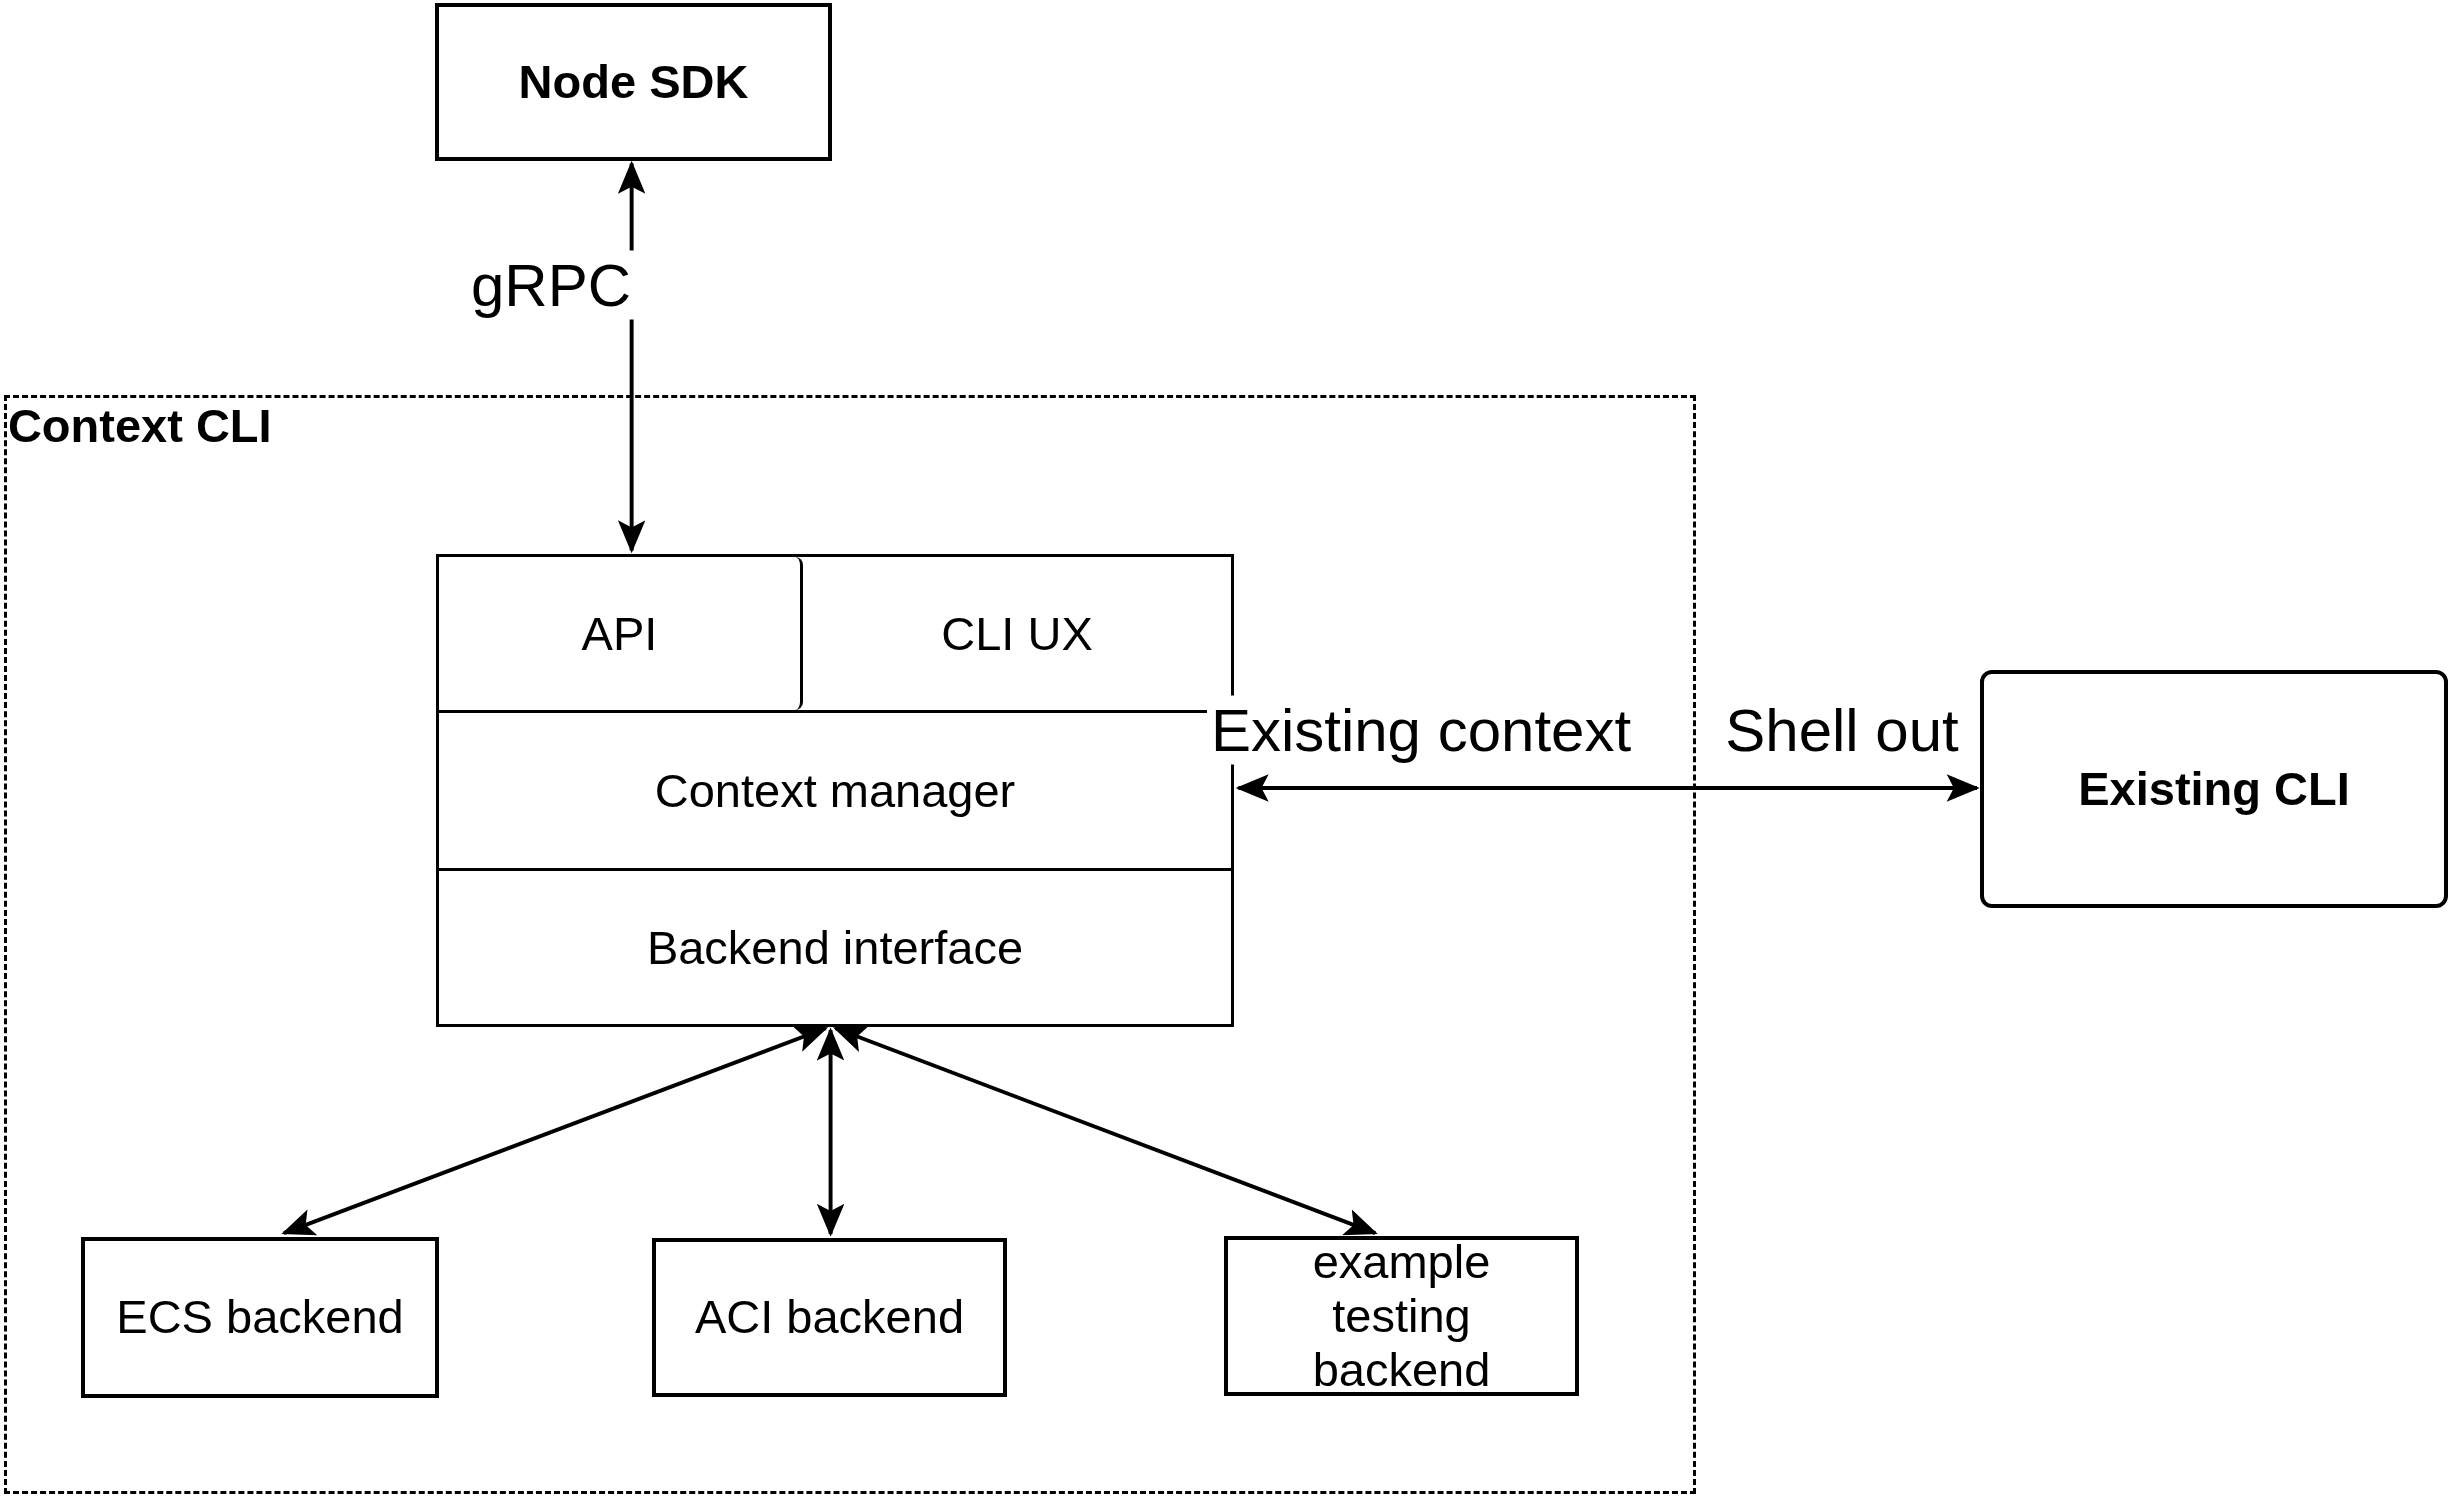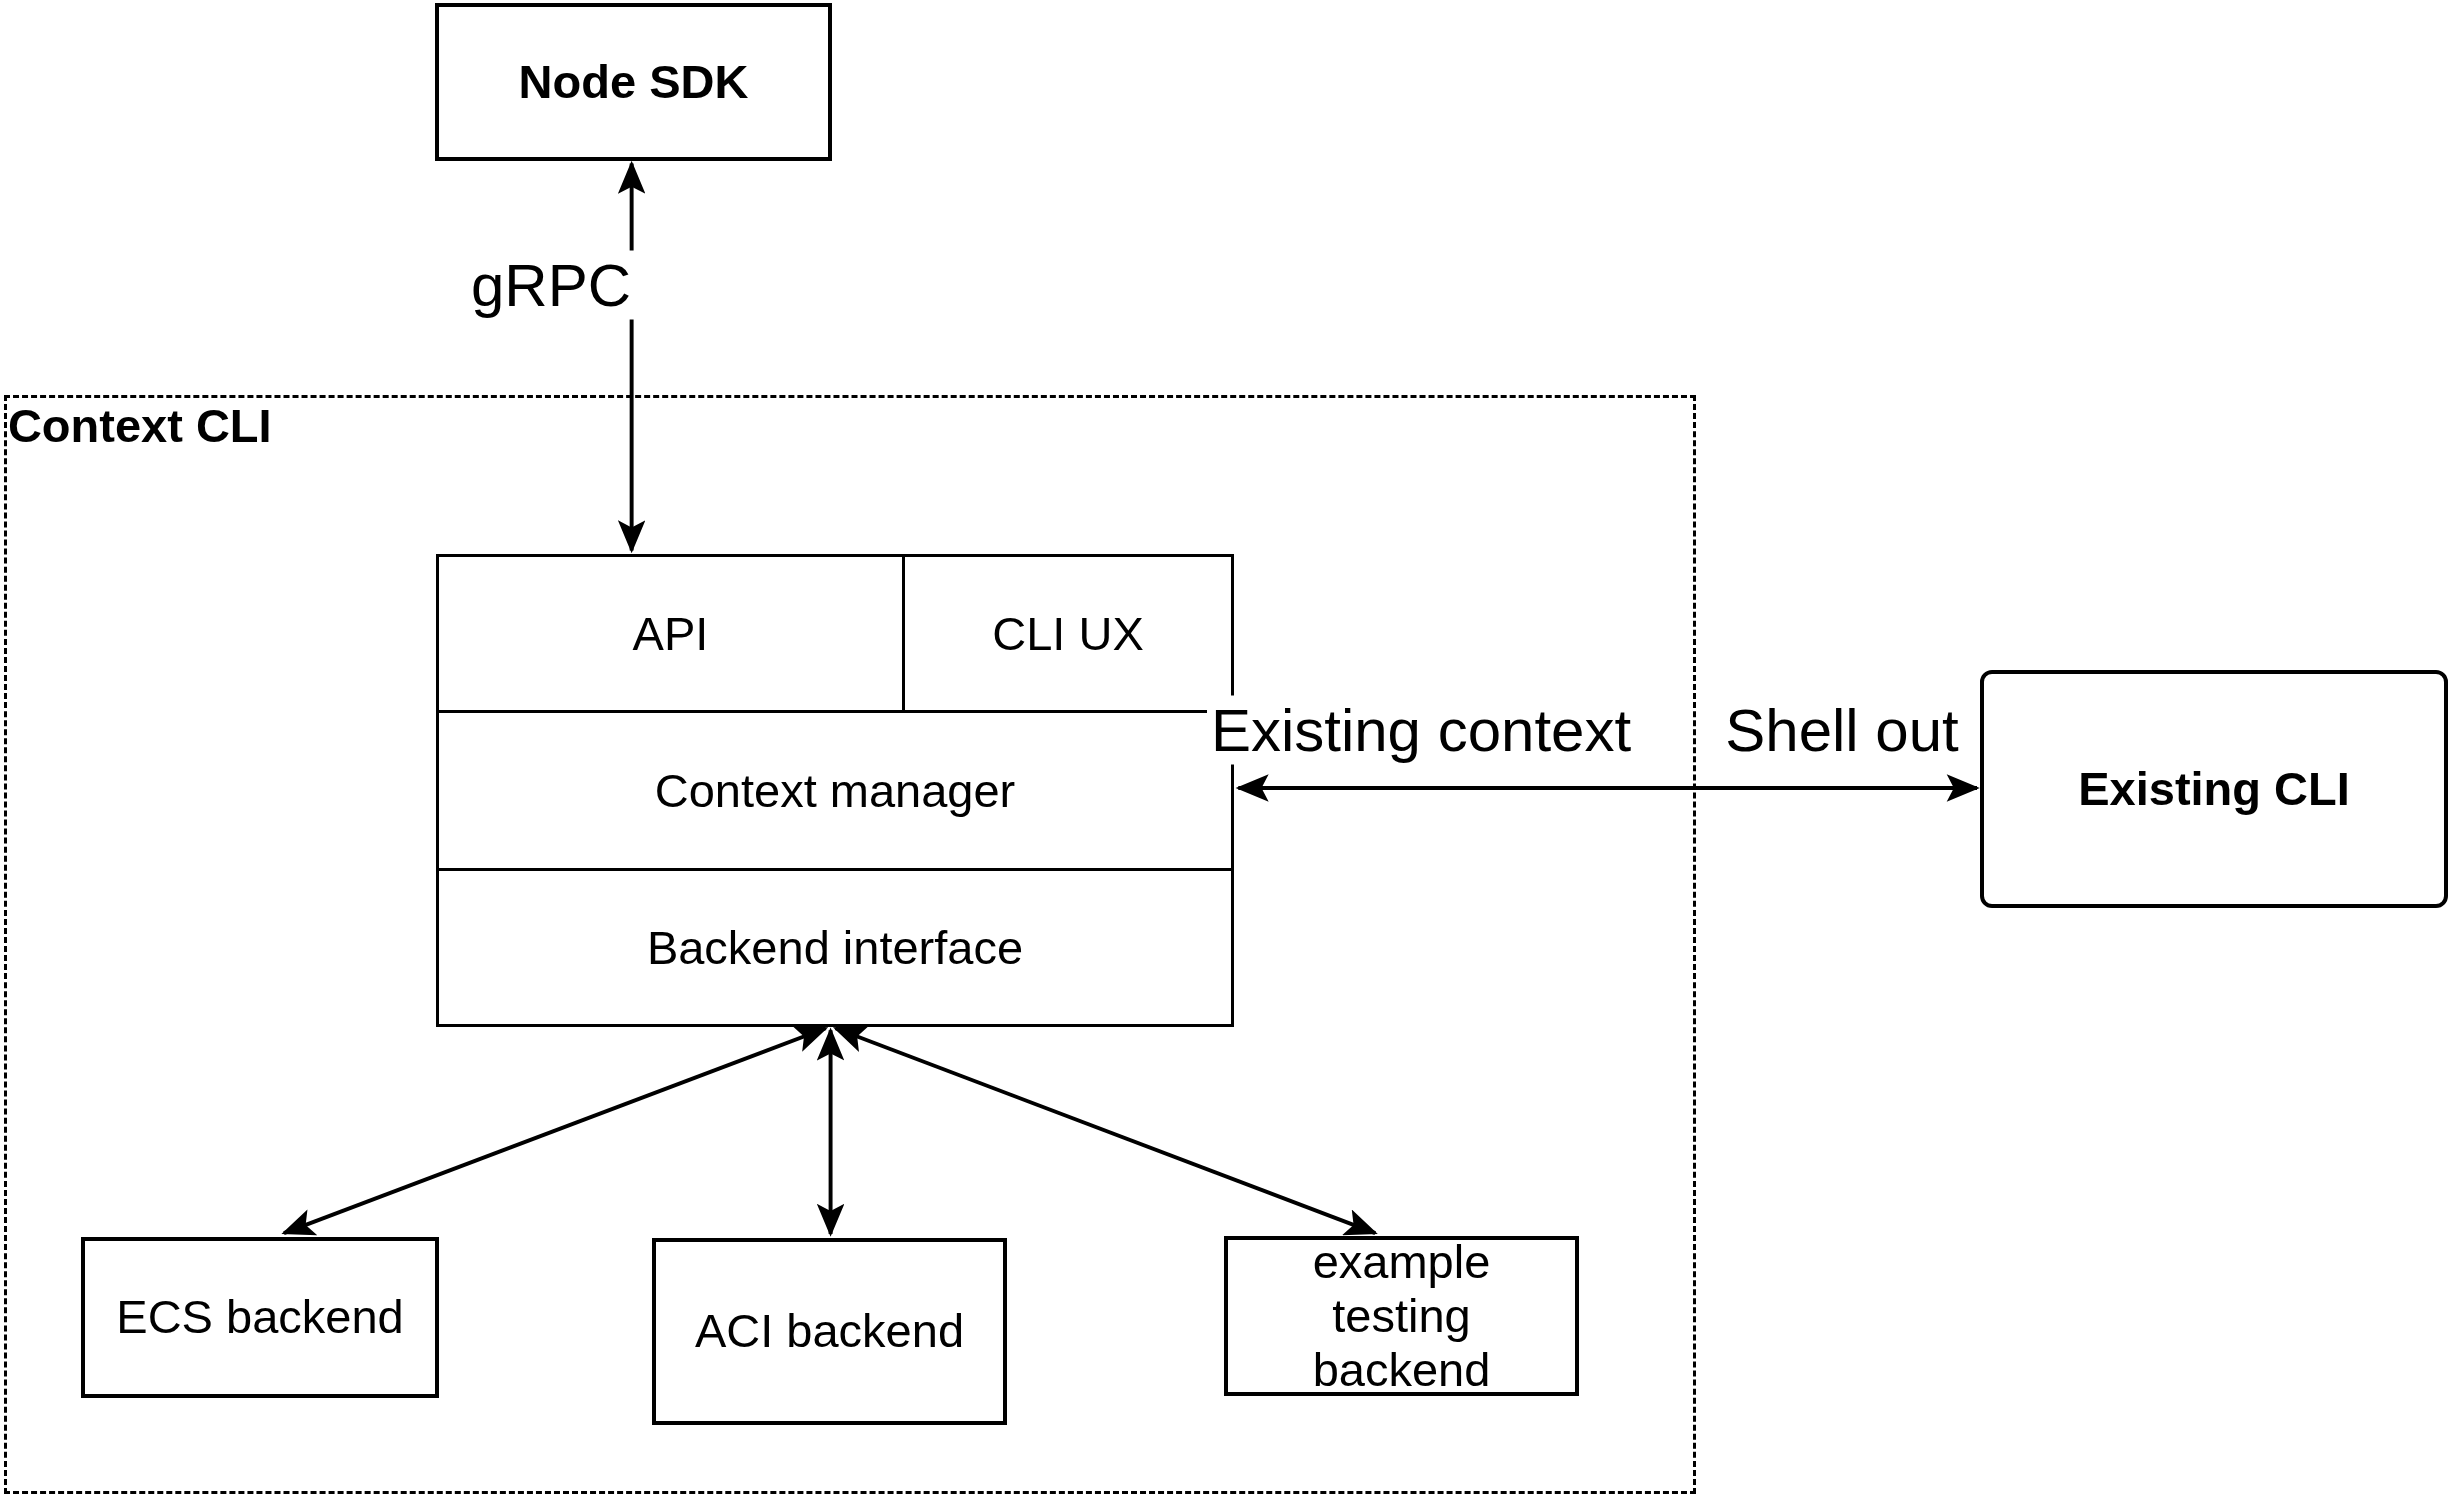--- a/index.html
+++ b/index.html
@@ -70,22 +70,23 @@
     display: flex;
   }
   .stack-cell {
     box-sizing: border-box;
     display: flex;
     align-items: center;
     justify-content: center;
     font-size: 47px;
   }
   .stack-cell.left {
-    width: 466px;
+    width: 364px;
     border-right: 3.9px solid #000000;
+    border-radius: 8px;
   }
   .stack-cell.right { flex: 1; }
   .stack-row {
     box-sizing: border-box;
     border-top: 3.9px solid #000000;
     display: flex;
     align-items: center;
     justify-content: center;
     font-size: 47px;
   }
@@ -157,21 +158,21 @@
   <div class="edge-label" style="left:1842px; top:730px;">Shell out</div>
 
   <div class="node bold" style="left:1980px; top:670px; width:468px; height:238px;border-radius:12px;">
     <span>Existing CLI</span>
   </div>
 
   <div class="node" style="left:81px; top:1237px; width:358px; height:161px;">
     <span>ECS backend</span>
   </div>
 
-  <div class="node" style="left:652px; top:1238px; width:355px; height:187px;">
+  <div class="node" style="left:652px; top:1238px; width:355px; height:159px;">
     <span>ACI backend</span>
   </div>
 
   <div class="node" style="left:1224px; top:1236px; width:355px; height:160px;">
     <span class="wrap-label">example testing backend</span>
   </div>
 
 </div>
 
 

